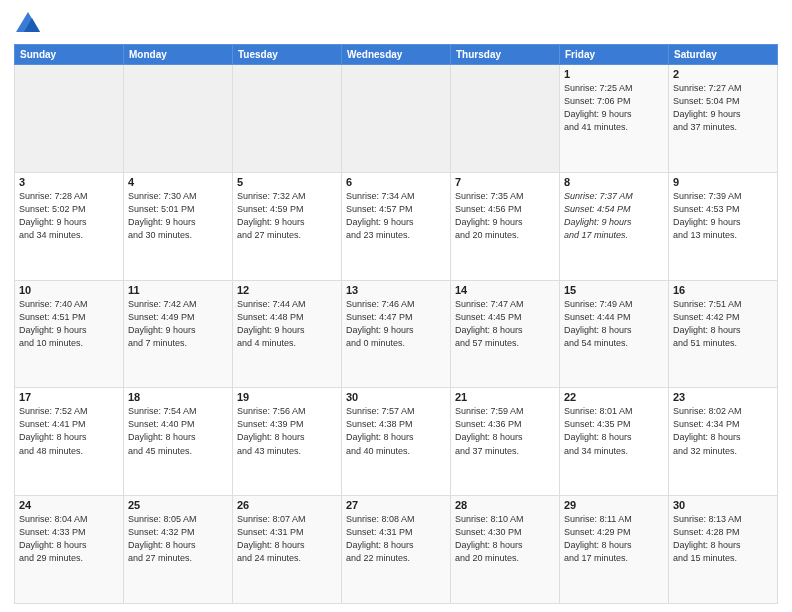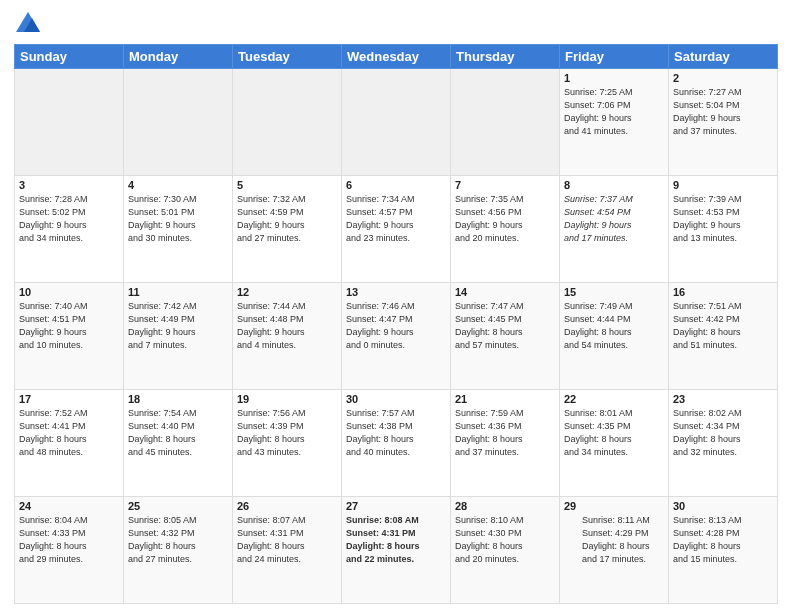--- a/index.html
+++ b/index.html
@@ -63,21 +63,21 @@
     .calendar {
       flex: 1;
       border: 1px solid #ccc;
       border-collapse: collapse;
       width: 100%;
       table-layout: fixed;
     }
     .calendar th {
       background: #3a7bd5;
       color: #fff;
-      font-size: 13px;
+      font-size: 10px;
       font-weight: bold;
       padding: 4px 5px;
       border: 1px solid #5590dc;
       text-align: left;
     }
     .calendar td {
       border: 1px solid #ddd;
       vertical-align: top;
       padding: 3px 4px;
       font-size: 9.5px;
@@ -332,35 +332,35 @@
           </td>
           <td>
             <span class="day-num">26</span>
             <div class="day-info" style="white-space: pre-line;">Sunrise: 8:07 AM
 Sunset: 4:31 PM
 Daylight: 8 hours
 and 24 minutes.</div>
           </td>
           <td>
             <span class="day-num">27</span>
-            <div class="day-info" style="white-space: pre-line; font-weight: bold;">Sunrise: 8:08 AM
+            <div class="day-info" style="white-space: pre-line;">Sunrise: 8:08 AM
 Sunset: 4:31 PM
 Daylight: 8 hours
 and 22 minutes.</div>
           </td>
           <td>
             <span class="day-num">28</span>
             <div class="day-info" style="white-space: pre-line;">Sunrise: 8:10 AM
 Sunset: 4:30 PM
 Daylight: 8 hours
 and 20 minutes.</div>
           </td>
           <td>
             <span class="day-num">29</span>
-            <div class="day-info" style="white-space: pre-line; margin-left: 18px;">Sunrise: 8:11 AM
+            <div class="day-info" style="white-space: pre-line;">Sunrise: 8:11 AM
 Sunset: 4:29 PM
 Daylight: 8 hours
 and 17 minutes.</div>
           </td>
           <td>
             <span class="day-num">30</span>
             <div class="day-info" style="white-space: pre-line;">Sunrise: 8:13 AM
 Sunset: 4:28 PM
 Daylight: 8 hours
 and 15 minutes.</div>

